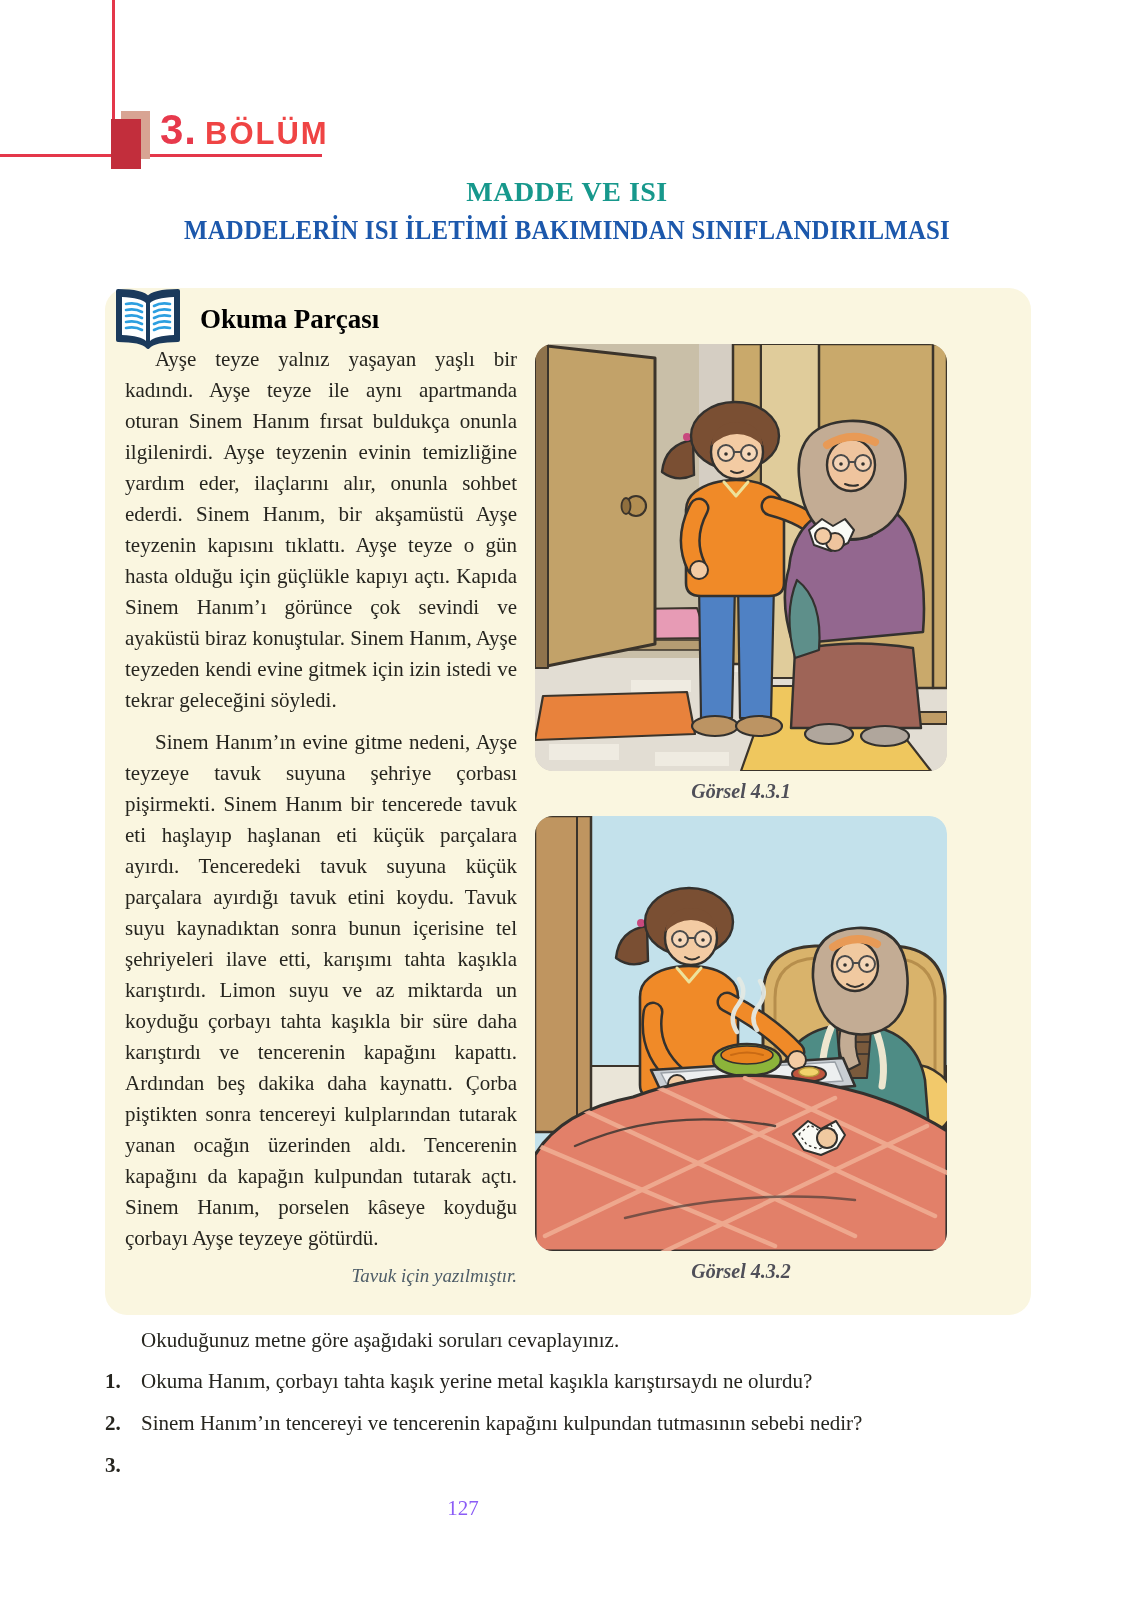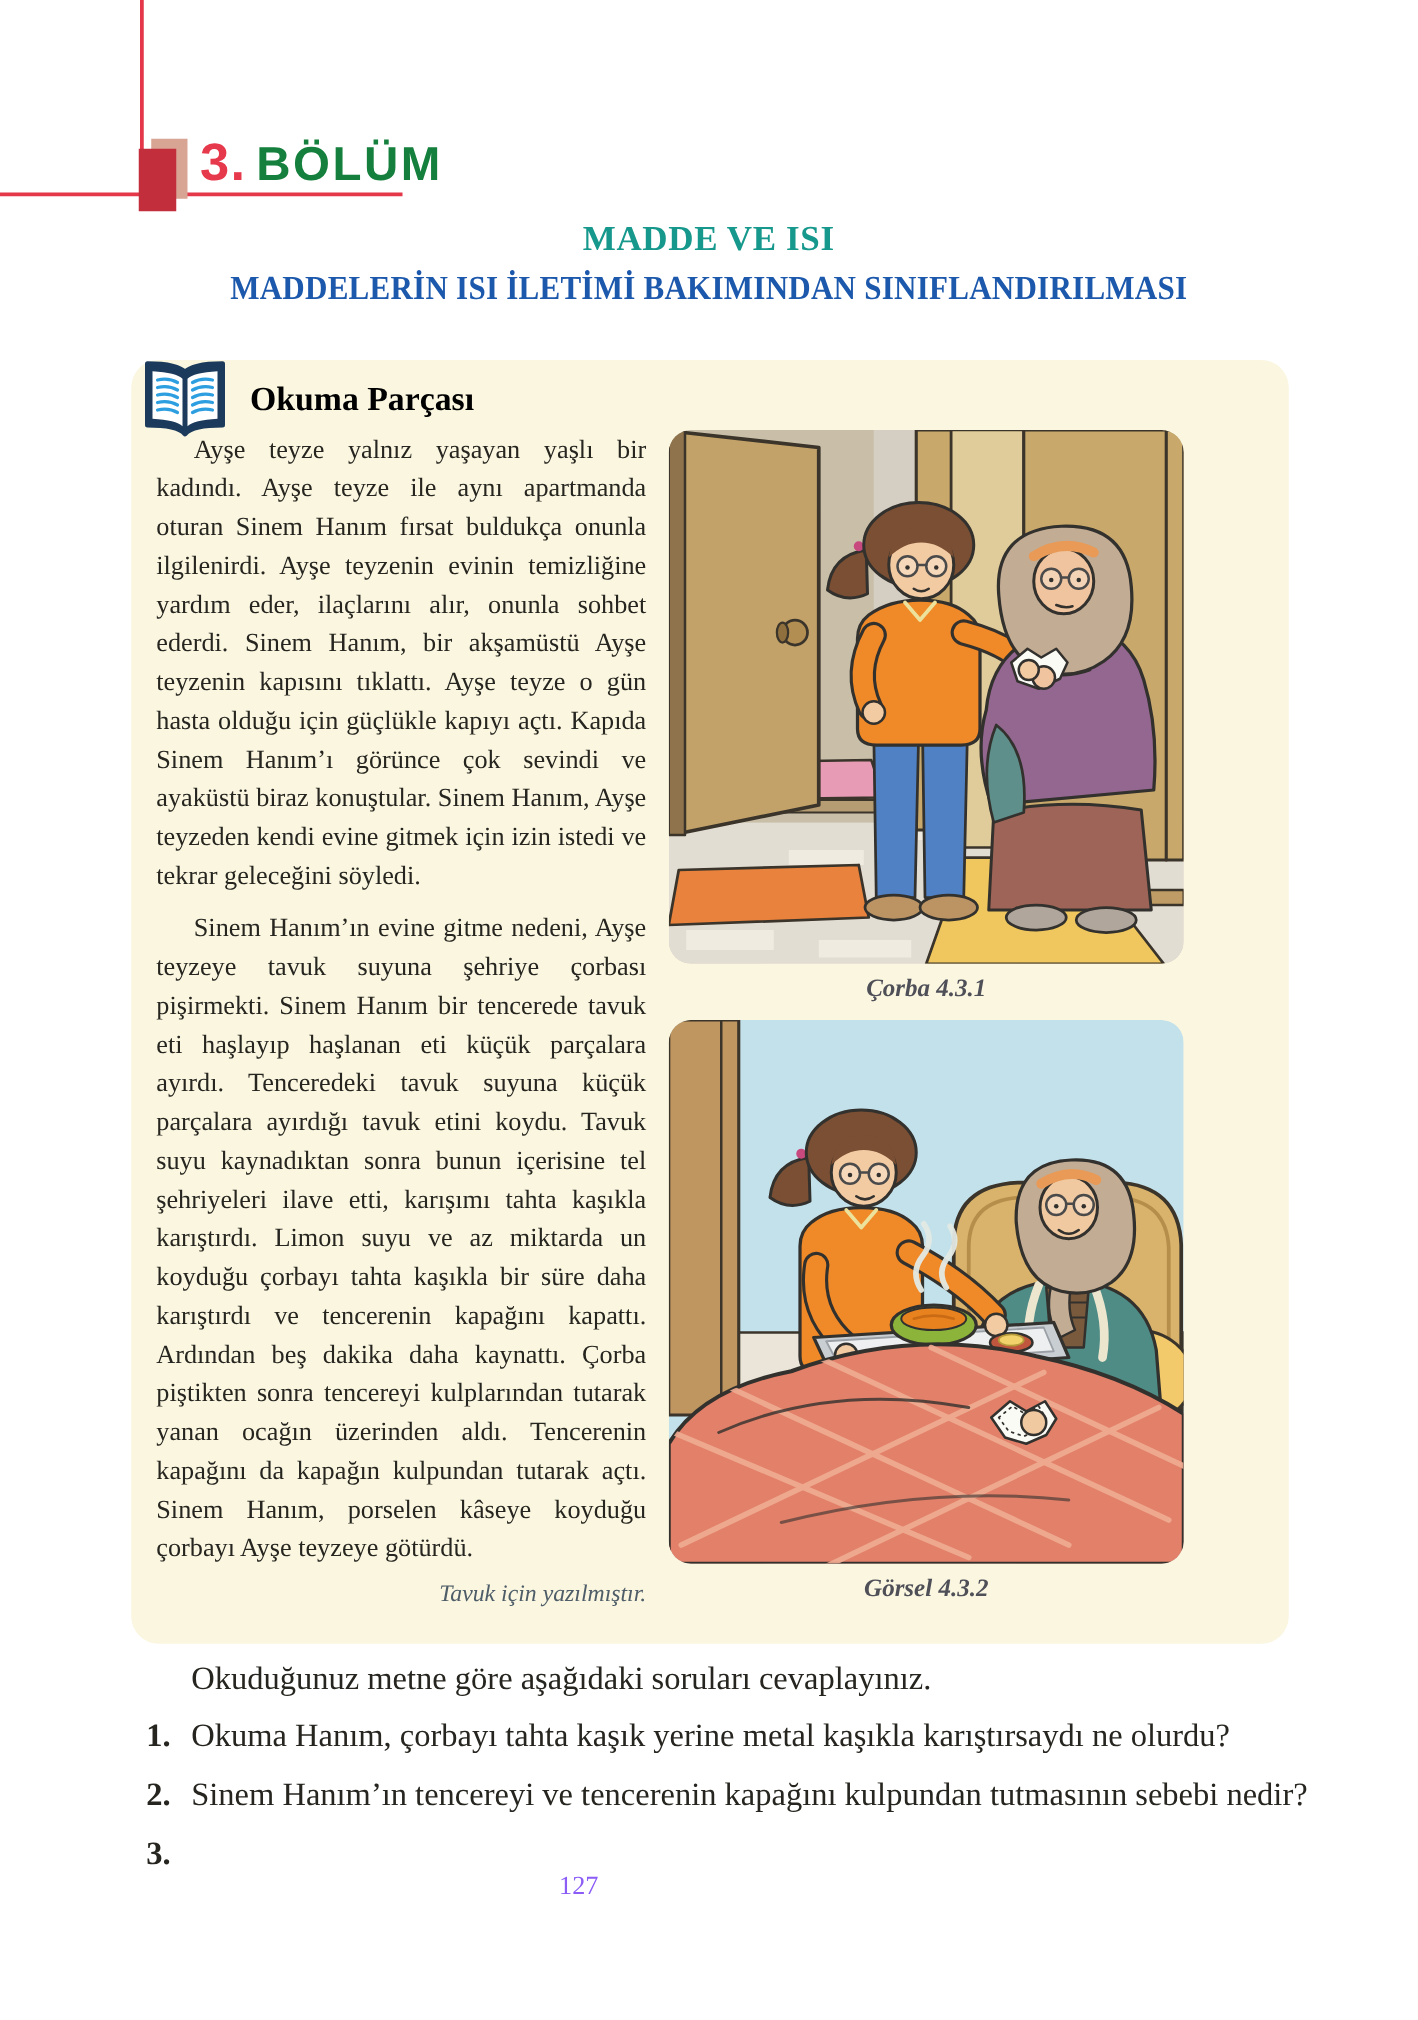--- a/index.html
+++ b/index.html
@@ -8,21 +8,21 @@
   .abs{position:absolute;}
 
   
   .vline{left:112px;top:0;width:3px;height:156px;background:#e4374a;}
   .hline{left:0;top:154px;width:322px;height:3px;background:#e4374a;}
   .tan-rect{left:121px;top:111px;width:29px;height:48px;background:#d8a493;}
   .red-rect{left:111px;top:119px;width:30px;height:50px;background:#c22e3c;}
   .chapter{left:160px;top:106px;display:flex;align-items:baseline;gap:8px;
            font-family:"Liberation Sans", sans-serif;font-weight:bold;}
   .chapter-number{font-size:42px;color:#e7394c;letter-spacing:1px;}
-  .chapter-label{font-size:38px;color:#15803d;letter-spacing:2px;}
+  .chapter-label{font-size:31px;color:#ef4444;letter-spacing:2px;}
 
   
   .title{left:0;top:176px;width:1134px;text-align:center;font-weight:bold;
          font-size:28px;color:#17988c;letter-spacing:.5px;}
   .subtitle{left:0;top:215px;width:1134px;text-align:center;font-weight:bold;
             font-size:27px;color:#1c58ac;letter-spacing:.2px;
             transform:scaleX(.92);transform-origin:center;}
 
   
   .reading-box{left:105px;top:288px;width:926px;height:1027px;background:#faf6e0;border-radius:22px;}
@@ -33,21 +33,21 @@
   .text-col p{margin:0 0 11px 0;font-size:21px;line-height:31px;text-align:justify;
               text-indent:30px;color:#26251f;}
   .attribution{margin-top:4px;text-align:right;font-style:italic;font-size:19px;color:#4e5d68;}
 
   .fig-col{left:430px;top:56px;width:412px;}
   .figure{display:block;width:412px;border-radius:18px;}
   .caption{text-align:center;font-weight:bold;font-style:italic;font-size:20px;
            color:#4f4f58;margin:9px 0 13px 0;}
 
   
-  .questions{left:117px;top:1328px;width:935px;font-size:26px;}
+  .questions{left:105px;top:1328px;width:935px;font-size:21px;}
   .q-intro{margin:0 0 16px 36px;}
   .q-item{display:flex;margin:0 0 17px 0;}
   .q-num{font-weight:bold;width:26px;flex:none;}
   .q-text{padding-left:10px;}
 
   .page-num{left:0;top:1496px;width:926px;text-align:center;font-size:21px;color:#8b5cf6;}
 </style>
 </head>
 <body>
 
@@ -175,21 +175,21 @@
             </g>
             <circle cx="306" cy="120" r="1.8" fill="#33312e"></circle>
               <circle cx="328" cy="120" r="1.8" fill="#33312e"></circle>
             <path d="M310,140 q7,3 13,1" stroke="#33312e" stroke-width="2" fill="none"></path>
             <path d="M274,186 l13,-11 11,7 12,-7 9,11 -6,13 -17,8 -17,-6 z" fill="#fbfbf6" stroke="#33312e" stroke-width="2"></path>
             <circle cx="300" cy="198" r="9" fill="#efc49e" stroke="#33312e" stroke-width="2"></circle>
             <circle cx="288" cy="192" r="8" fill="#f3cba3" stroke="#33312e" stroke-width="2"></circle>
           </g>
         </g>
       </svg>
-      <div class="caption">Çorba 4.3.1</div>
+      <div class="caption">Görsel 4.3.1</div>
 
       <svg class="figure" viewBox="0 0 412 435">
         <defs>
           <clipPath id="clip2">
               <rect width="412" height="435" rx="17"></rect>
             </clipPath>
           <clipPath id="blanketClip">
             <path d="M0,435 v-96 q26,-44 98,-58 q98,-36 196,-12 q68,14 118,46 v120 z"></path>
           </clipPath>
         </defs>

